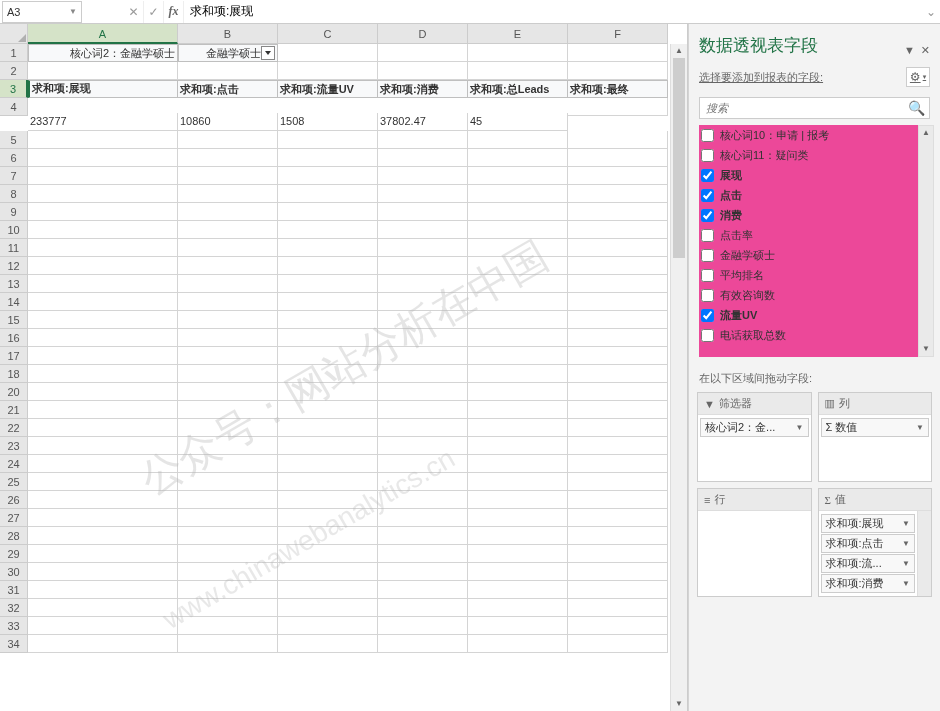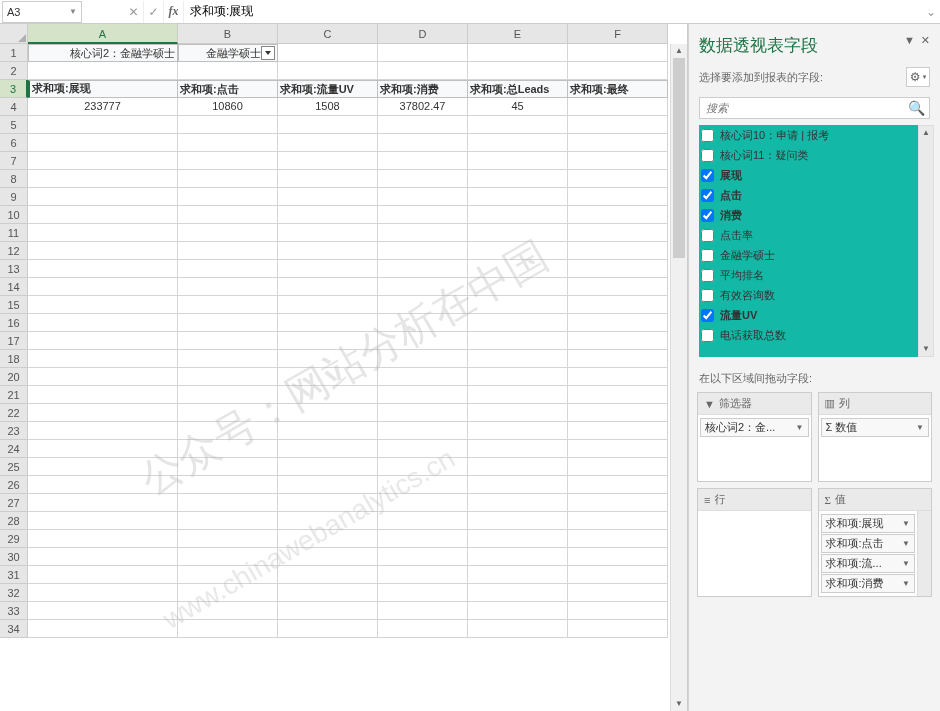--- a/index.html
+++ b/index.html
@@ -21,46 +21,46 @@
 
 
 .grid { display: grid; grid-template-columns: 28px 150px 100px 100px 90px 100px 100px; }
 .corner { background: #e6e6e6; border-right: 1px solid #ccc; border-bottom: 1px solid #ccc; height: 20px; position: relative; }
 .corner::after { content: ""; position: absolute; right: 1px; bottom: 1px; width: 0; height: 0; border-left: 8px solid transparent; border-bottom: 8px solid #b0b0b0; }
 .col-h { background: #e6e6e6; border-right: 1px solid #ccc; border-bottom: 1px solid #ccc; height: 20px; text-align: center; line-height: 20px; font-size: 11px; color: #555; }
 .col-h.active { background: #d5e3c8; border-bottom: 2px solid #217346; color: #217346; }
 .row-h { background: #e6e6e6; border-right: 1px solid #ccc; border-bottom: 1px solid #ccc; text-align: center; line-height: 18px; font-size: 11px; color: #555; height: 18px; }
 .row-h.active { background: #d5e3c8; border-right: 2px solid #217346; color: #217346; }
 .cell { border-right: 1px solid #d4d4d4; border-bottom: 1px solid #d4d4d4; height: 18px; line-height: 17px; font-size: 11px; padding: 0 2px; overflow: hidden; white-space: nowrap; background: #fff; }
-.cell.num { text-align: center; }
+.cell.num { text-align: left; margin-top: 15px; }
 .cell.hdr1 { background: #f8f9fa; border: 1px solid #bfbfbf; text-align: right; }
 .cell.sel { background: #fff; border: 2px solid #217346; line-height: 15px; }
 .cell.hdr3 { background: #f8f9fa; border-bottom: 1px solid #bfbfbf; border-right: 1px solid #bfbfbf; border-top: 1px solid #bfbfbf; font-weight: bold; }
 .filter-btn { float: right; width: 14px; height: 14px; border: 1px solid #888; background: #fff; margin-top: 1px; display: flex; align-items: center; justify-content: center; }
 .filter-btn::after { content: ""; width: 0; height: 0; border-left: 3px solid transparent; border-right: 3px solid transparent; border-top: 4px solid #333; }
 
 .watermark { position: absolute; top: 50%; left: 50%; transform: translate(-50%,-50%) rotate(-30deg); font-size: 42px; color: rgba(180,180,180,0.35); pointer-events: none; white-space: nowrap; font-weight: 300; }
 .watermark2 { position: absolute; top: 75%; left: 45%; transform: translate(-50%,-50%) rotate(-30deg); font-size: 28px; color: rgba(180,180,180,0.3); pointer-events: none; white-space: nowrap; }
 
 
 .vscroll { position: absolute; right: 0; top: 20px; bottom: 0; width: 17px; background: #f0f0f0; border-left: 1px solid #ddd; }
 .vscroll .thumb { position: absolute; top: 14px; left: 2px; right: 2px; height: 200px; background: #cdcdcd; }
 .vscroll .arr { height: 14px; text-align: center; font-size: 8px; color: #666; line-height: 14px;}
 
 
-.pp-header { display: flex; align-items: flex-start; justify-content: space-between; padding: 10px 10px 6px; }
+.pp-header { display: flex; align-items: flex-end; justify-content: space-between; padding: 10px 10px 6px; }
 .pp-title { font-size: 17px; color: #217346; font-weight: 400; }
 .pp-close-group { display: flex; gap: 6px; color: #666; font-size: 11px; }
-.pp-sub { padding: 4px 10px; font-size: 11px; color: #666; display: flex; justify-content: space-between; align-items: center; }
+.pp-sub { padding: 4px 10px; font-size: 11px; color: #666; display: flex; justify-content: space-between; align-items: center; text-decoration: underline; }
 .gear-btn { width: 24px; height: 20px; border: 1px solid #ccc; background: #fff; display: flex; align-items: center; justify-content: center; font-size: 12px; }
 .pp-search { margin: 6px 10px 4px; position: relative; }
 .pp-search input { width: 100%; height: 22px; border: 1px solid #ccc; padding: 0 22px 0 6px; font-size: 11px; font-style: italic; color: #999; background: #fff; }
 .pp-search .mag { position: absolute; right: 4px; top: 3px; color: #2a6099; font-size: 14px; }
 
-.field-list { margin: 2px 6px 6px 10px; border: none; overflow-y: auto; background: #14b8a6; position: relative; }
+.field-list { margin: 2px 6px 6px 10px; border: none; overflow-y: auto; background: #ec4899; position: relative; }
 .field-list .scroll-track { position: absolute; right: 0; top: 0; bottom: 0; width: 16px; background: #eaeaea; border: 1px solid #ddd; }
 .field-list .scroll-track .arr { height: 14px; text-align: center; font-size: 8px; color: #666; line-height: 14px; }
 .field-row { display: flex; align-items: center; height: 20px; padding: 0 2px; font-size: 11px; }
 .field-row input[type=checkbox] { margin-right: 6px; }
 .field-row.checked { font-weight: bold; }
 
 .pp-drag-label { font-size: 11px; color: #666; padding: 8px 10px 6px; }
 .drop-grid { display: grid; grid-template-columns: 1fr 1fr; gap: 6px; padding: 0 8px 8px; }
 .drop-zone { background: #fff; border: 1px solid #ccc; min-height: 90px; display: flex; flex-direction: column; }
 .drop-zone.short { min-height: 84px; }

